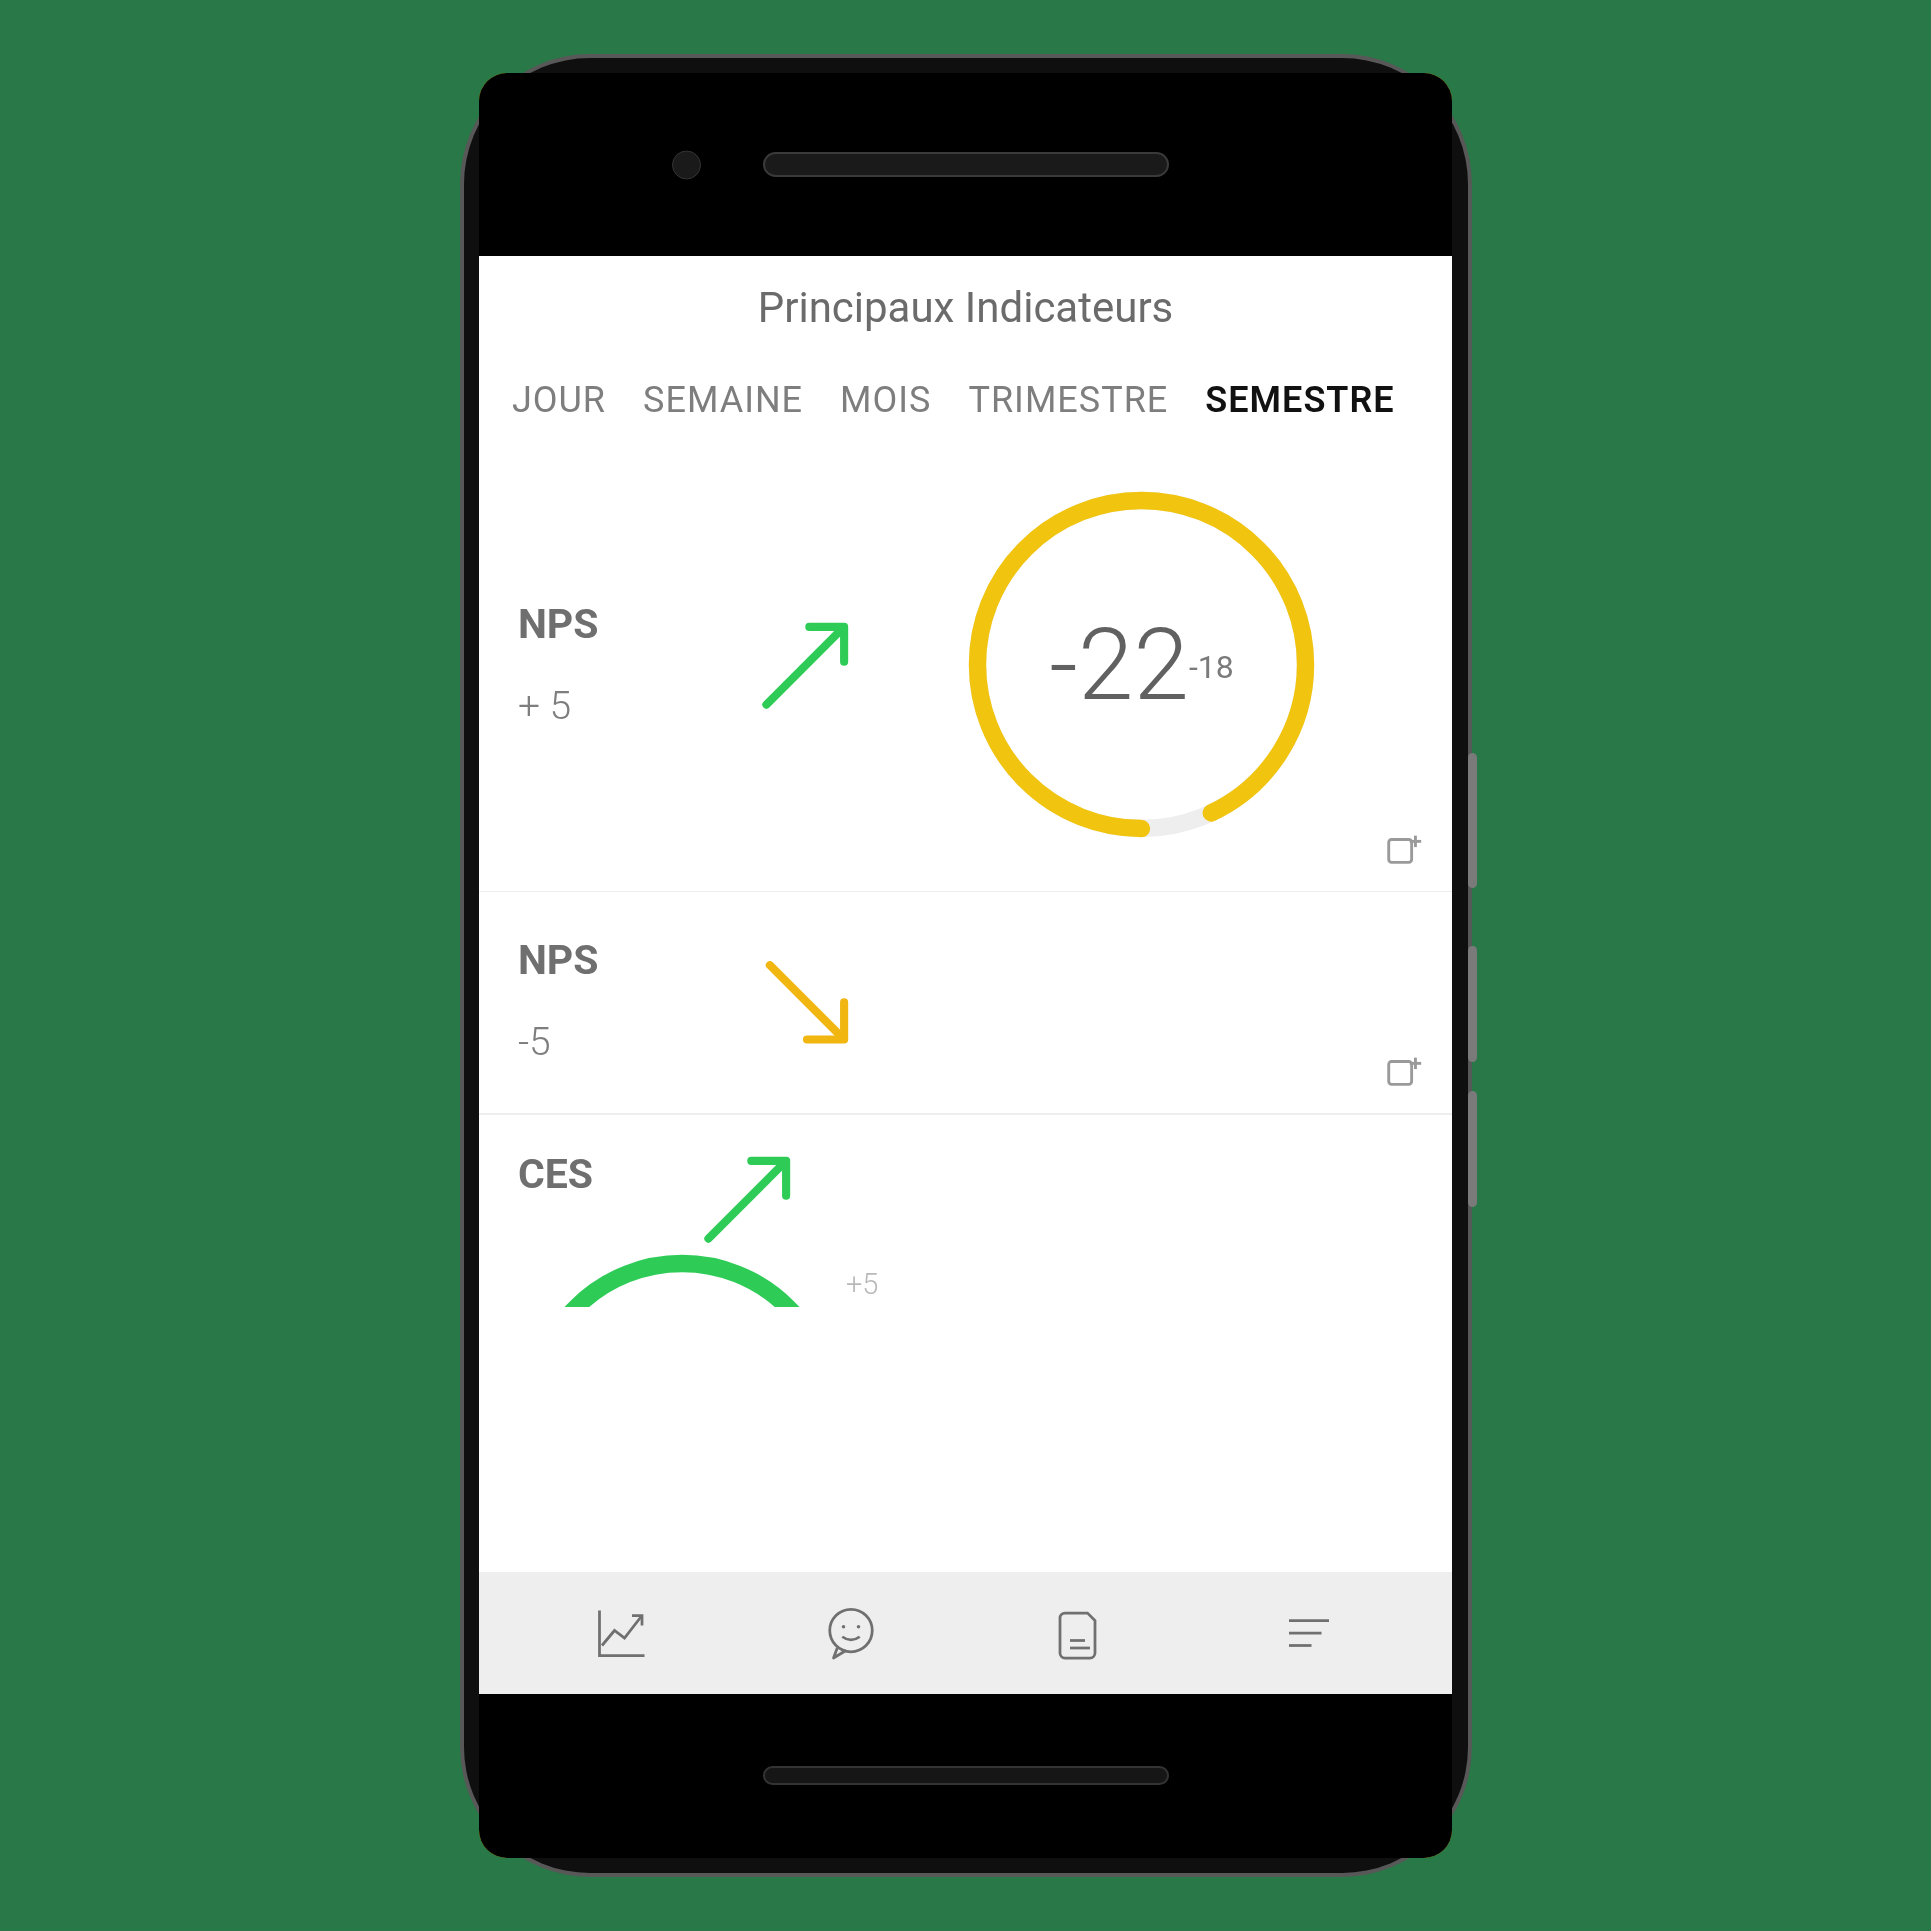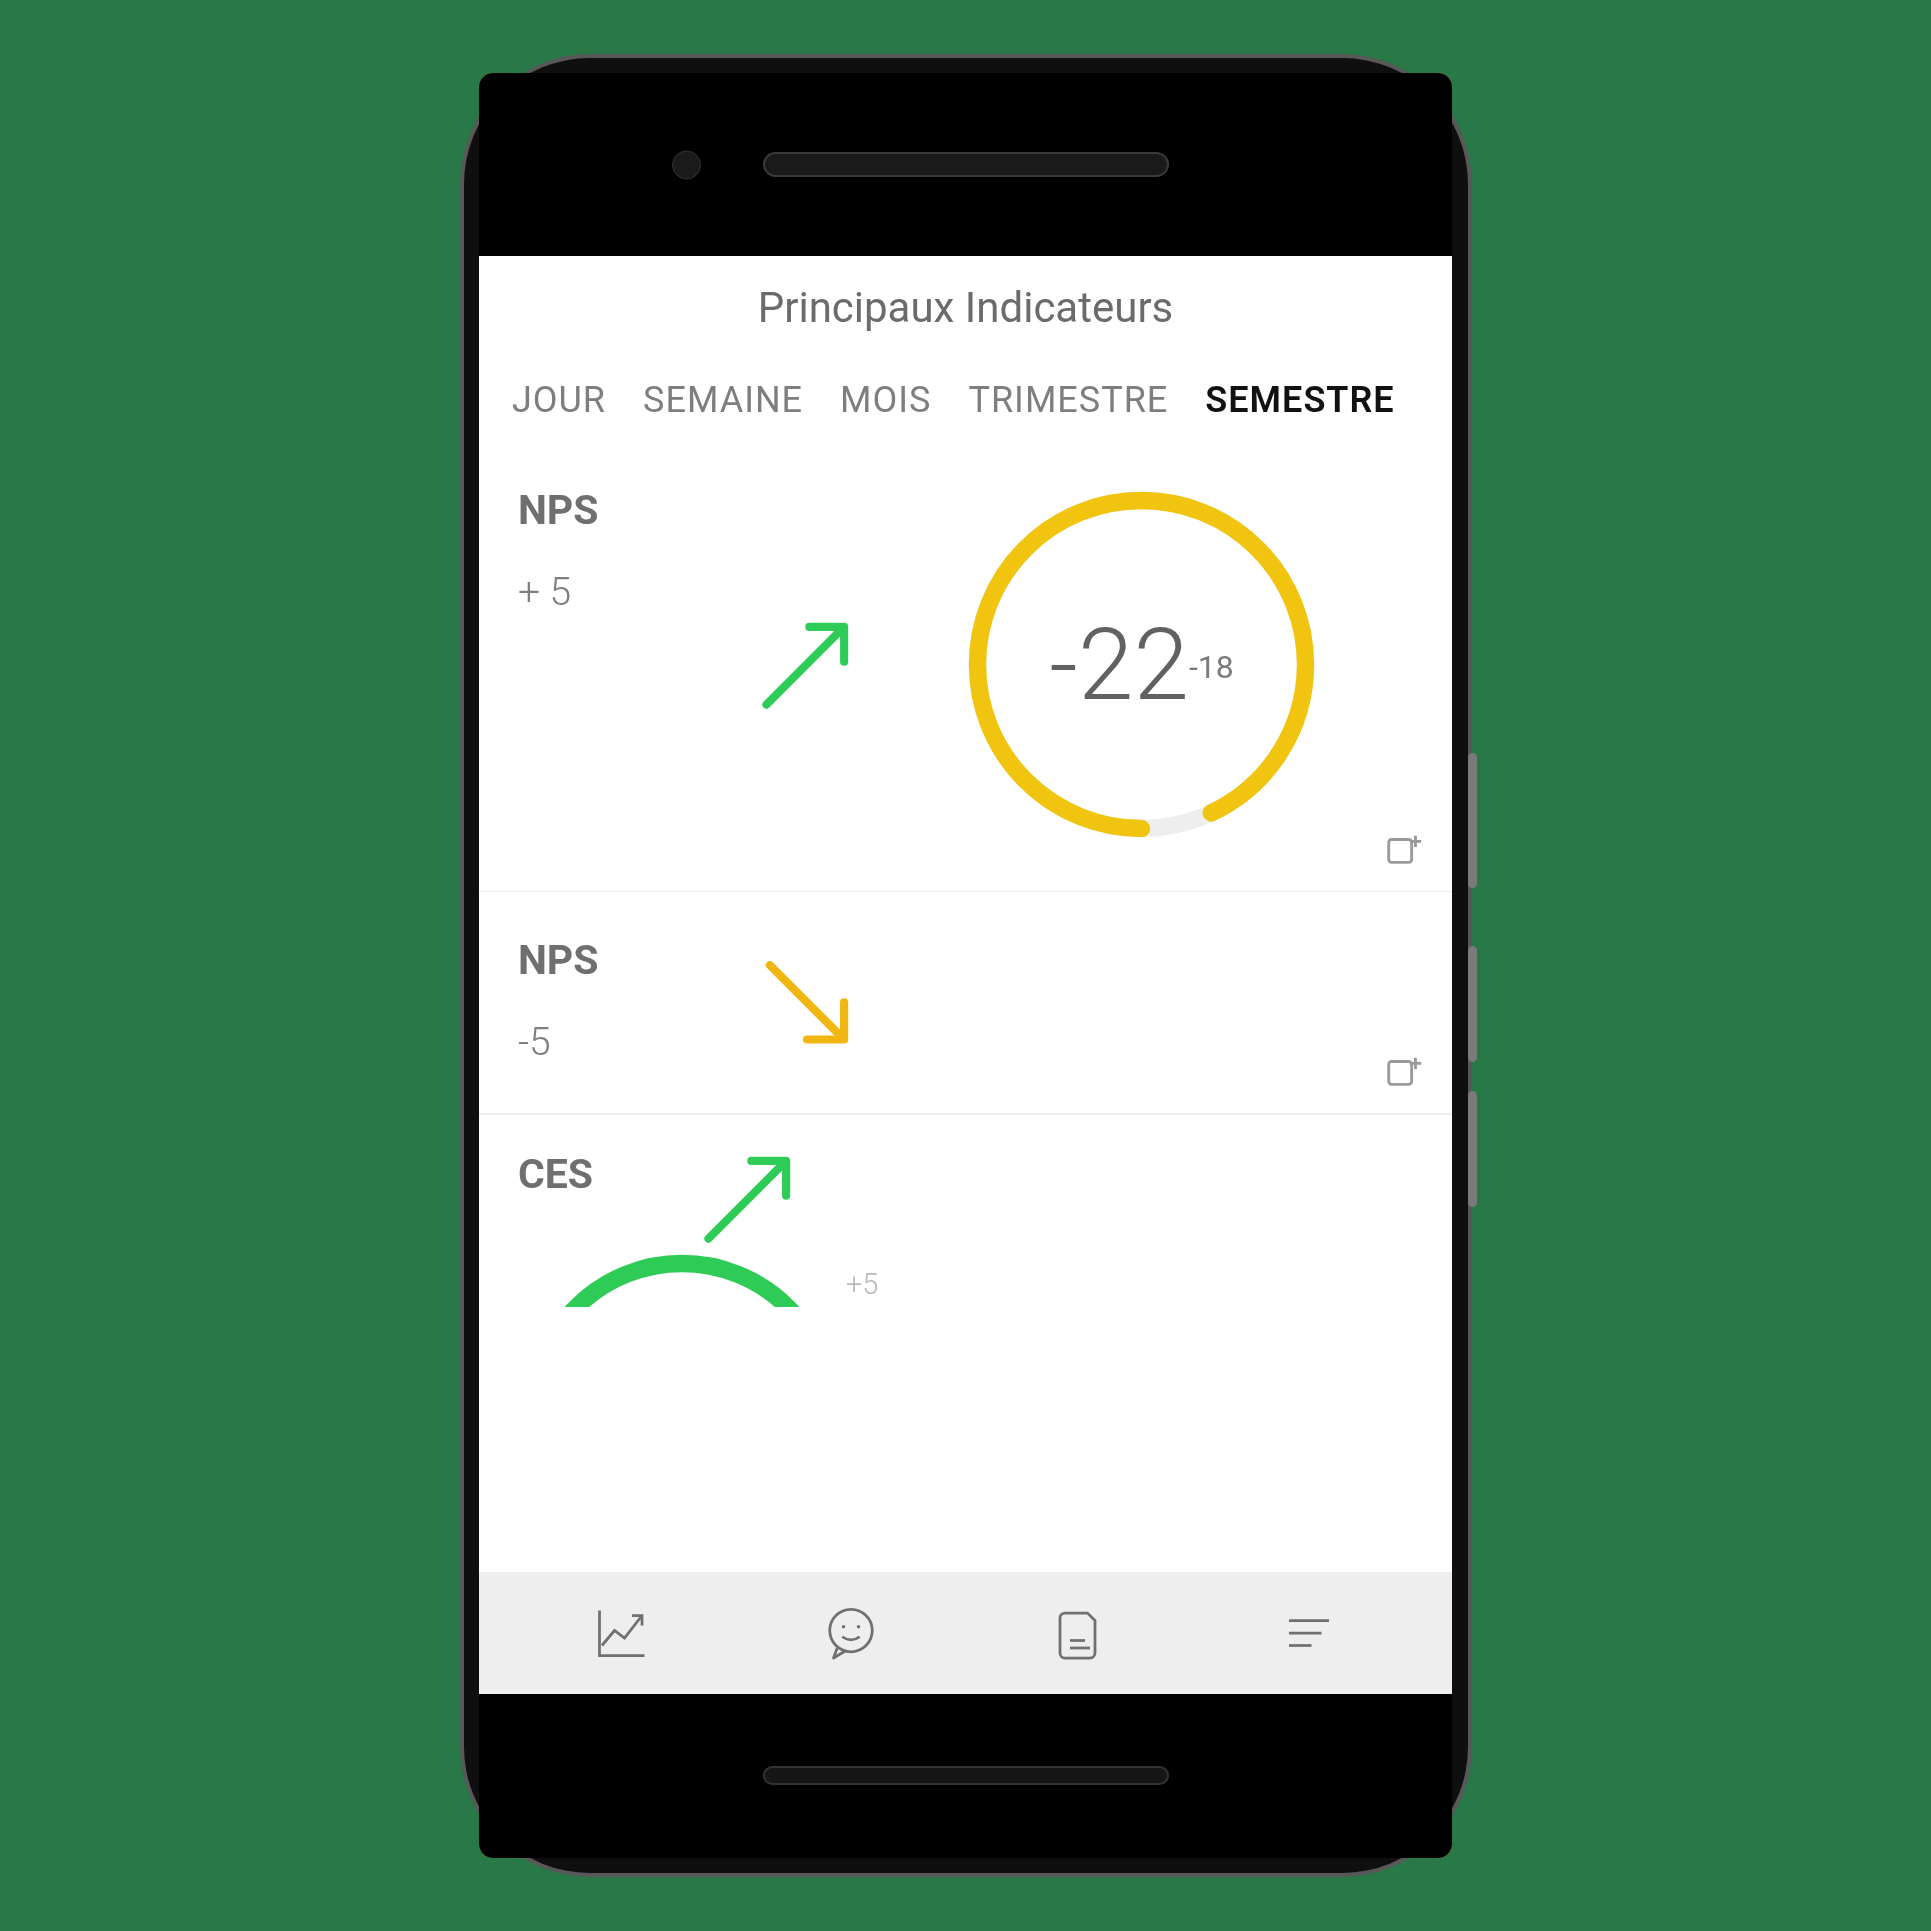--- a/index.html
+++ b/index.html
@@ -22,21 +22,21 @@
     background: #0f0f10;
     border-radius: 126px;
     box-shadow: 0 0 0 3.9px #585858;
     padding: 15.4px;
   }
   .phone-inner {
     position: relative;
     width: 100%;
     height: 100%;
     background: #eab308;
-    border-radius: 14px;
+    border-radius: 28px;
     overflow: hidden;
     display: flex;
     flex-direction: column;
   }
   .bezel-top {
     height: 183px;
     background: #000;
     position: relative;
     display: flex;
     align-items: center;
@@ -119,20 +119,21 @@
   .tab.active { color: #111; font-weight: 600; }
 
   .content {
     flex: 1;
     overflow: hidden;
     position: relative;
   }
 
   .card {
     display: flex;
+    align-items: center;
     padding: 44px 44px 48px 39px;
     border-bottom: 1.9px solid #eee;
     position: relative;
   }
   .card-left {
     width: 222px;
   }
   .metric-name {
     font-size: 41px;
     font-weight: 700;

